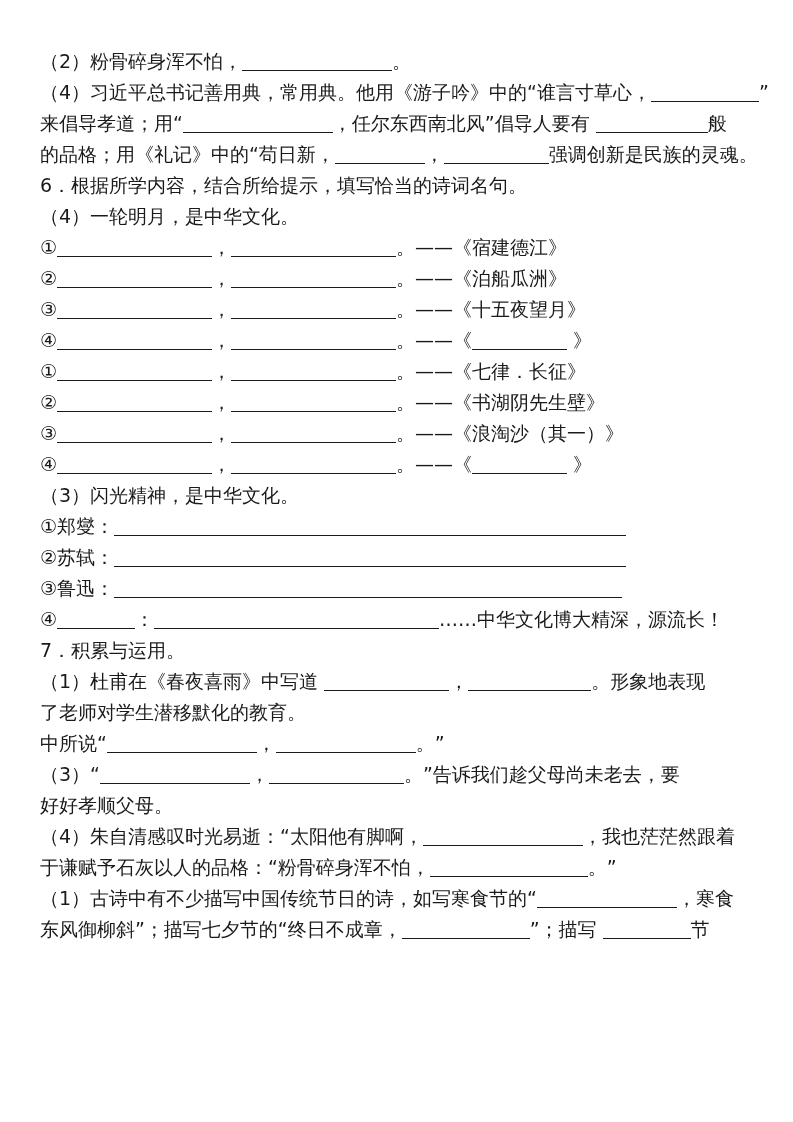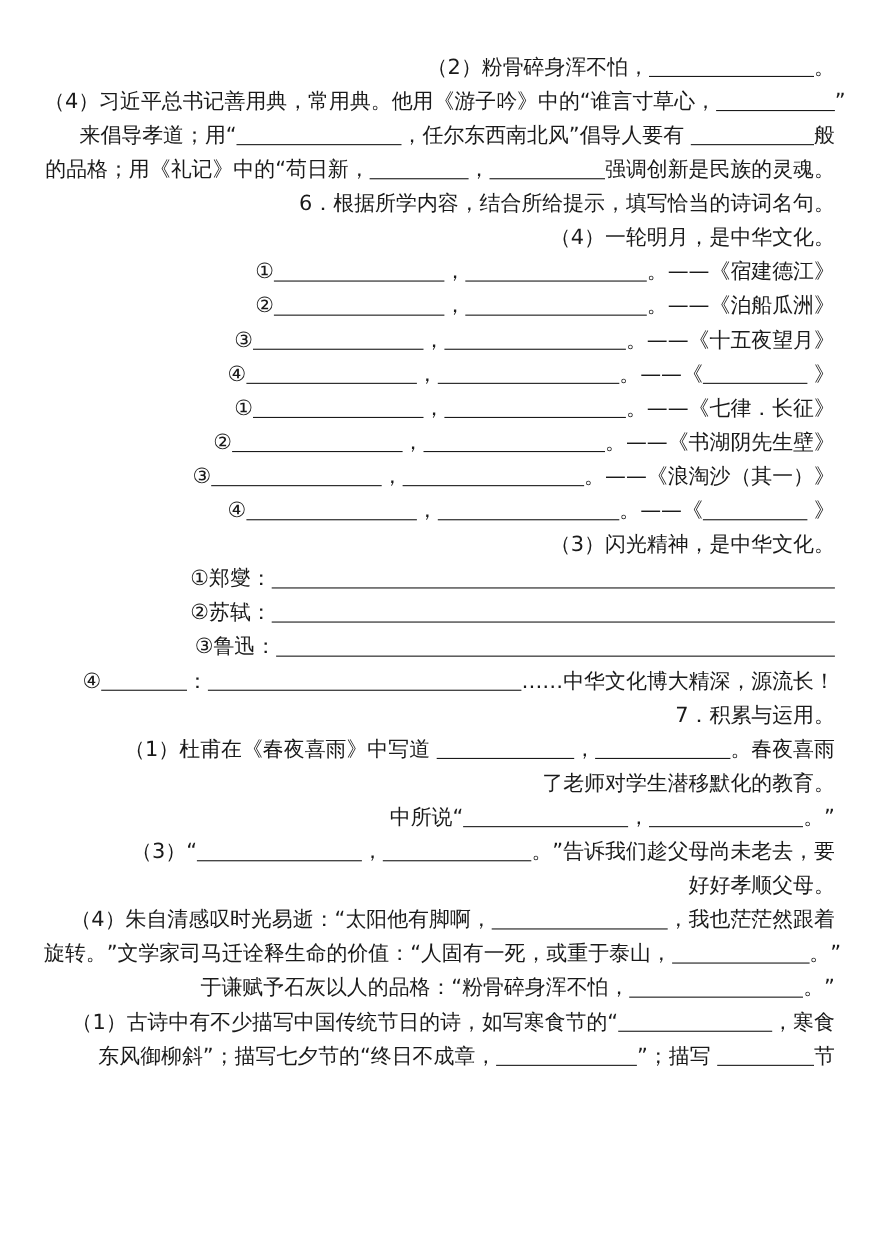--- a/index.html
+++ b/index.html
@@ -13,21 +13,20 @@
     height: 1122px;
     background: #ffffff;
     color: #1a1a1a;
     font-family: "DejaVu Sans", sans-serif;
     box-sizing: border-box;
     padding: 46px 34px 0 40px;
     overflow: hidden;
   }
   .doc-body {
     width: 100%;
-    text-align: right;
   }
   .line {
     height: 31px;
     line-height: 31px;
     font-size: 19px;
     white-space: nowrap;
     letter-spacing: 0px;
   }
   .run {
     display: inline;
@@ -57,24 +56,23 @@
       <div class="line"><span class="run">①</span><span class="blank" style="width: 155px; border-bottom-color: rgb(26, 26, 26);"></span><span class="run">，</span><span class="blank" style="width: 165px; border-bottom-color: rgb(26, 26, 26);"></span><span class="run">。——《七律．长征》</span></div>
       <div class="line"><span class="run">②</span><span class="blank" style="width: 155px; border-bottom-color: rgb(26, 26, 26);"></span><span class="run">，</span><span class="blank" style="width: 165px; border-bottom-color: rgb(26, 26, 26);"></span><span class="run">。——《书湖阴先生壁》</span></div>
       <div class="line"><span class="run">③</span><span class="blank" style="width: 155px; border-bottom-color: rgb(26, 26, 26);"></span><span class="run">，</span><span class="blank" style="width: 165px; border-bottom-color: rgb(26, 26, 26);"></span><span class="run">。——《浪淘沙（其一）》</span></div>
       <div class="line"><span class="run">④</span><span class="blank" style="width: 155px; border-bottom-color: rgb(26, 26, 26);"></span><span class="run">，</span><span class="blank" style="width: 165px; border-bottom-color: rgb(26, 26, 26);"></span><span class="run">。——《</span><span class="blank" style="width: 95px; border-bottom-color: rgb(26, 26, 26);"></span><span class="run"> 》</span></div>
       <div class="line"><span class="run">（3）闪光精神，是中华文化。</span></div>
       <div class="line"><span class="run">①郑燮：</span><span class="blank" style="width: 512px; border-bottom-color: rgb(26, 26, 26);"></span></div>
       <div class="line"><span class="run">②苏轼：</span><span class="blank" style="width: 512px; border-bottom-color: rgb(26, 26, 26);"></span></div>
       <div class="line"><span class="run">③鲁迅：</span><span class="blank" style="width: 508px; border-bottom-color: rgb(26, 26, 26);"></span></div>
       <div class="line"><span class="run">④</span><span class="blank" style="width: 78px; border-bottom-color: rgb(26, 26, 26);"></span><span class="run">：</span><span class="blank" style="width: 285px; border-bottom-color: rgb(26, 26, 26);"></span><span class="run">……中华文化博大精深，源流长！</span></div>
       <div class="line"><span class="run">7．积累与运用。</span></div>
-      <div class="line"><span class="run">（1）杜甫在《春夜喜雨》中写道 </span><span class="blank" style="width: 125px; border-bottom-color: rgb(26, 26, 26);"></span><span class="run">，</span><span class="blank" style="width: 123px; border-bottom-color: rgb(26, 26, 26);"></span><span class="run">。春夜喜雨</span></div>
+      <div class="line"><span class="run">（1）杜甫在《春夜喜雨》中写道 </span><span class="blank" style="width: 125px; border-bottom-color: rgb(26, 26, 26);"></span><span class="run">，</span><span class="blank" style="width: 123px; border-bottom-color: rgb(26, 26, 26);"></span><span class="run">。形象地表现</span></div>
       <div class="line"><span class="run">了老师对学生潜移默化的教育。</span></div>
       <div class="line"><span class="run">中所说“</span><span class="blank" style="width: 150px; border-bottom-color: rgb(26, 26, 26);"></span><span class="run">，</span><span class="blank" style="width: 140px; border-bottom-color: rgb(26, 26, 26);"></span><span class="run">。”</span></div>
       <div class="line"><span class="run">（3）“</span><span class="blank" style="width: 150px; border-bottom-color: rgb(26, 26, 26);"></span><span class="run">，</span><span class="blank" style="width: 135px; border-bottom-color: rgb(26, 26, 26);"></span><span class="run">。”告诉我们趁父母尚未老去，要</span></div>
       <div class="line"><span class="run">好好孝顺父母。</span></div>
       <div class="line"><span class="run">（4）朱自清感叹时光易逝：“太阳他有脚啊，</span><span class="blank" style="width: 160px; border-bottom-color: rgb(26, 26, 26);"></span><span class="run">，我也茫茫然跟着</span></div>
-      <div class="line"><span class="run">旋转。”文学家司马迁诠释生命的价值：“人固有一死，或重于泰山，</span><span class="blank" style="width: 125px; border-bottom-color: rgb(26, 26, 26);"></span><span class="run">。”</span></div>
       <div class="line"><span class="run">于谦赋予石灰以人的品格：“粉骨碎身浑不怕，</span><span class="blank" style="width: 158px; border-bottom-color: rgb(26, 26, 26);"></span><span class="run">。”</span></div>
       <div class="line"><span class="run">（1）古诗中有不少描写中国传统节日的诗，如写寒食节的“</span><span class="blank" style="width: 140px; border-bottom-color: rgb(26, 26, 26);"></span><span class="run">，寒食</span></div>
       <div class="line"><span class="run">东风御柳斜”；描写七夕节的“终日不成章，</span><span class="blank" style="width: 128px; border-bottom-color: rgb(26, 26, 26);"></span><span class="run">”；描写 </span><span class="blank" style="width: 88px; border-bottom-color: rgb(26, 26, 26);"></span><span class="run">节</span></div>
     </div>
 </div>
 
 </body></html>

